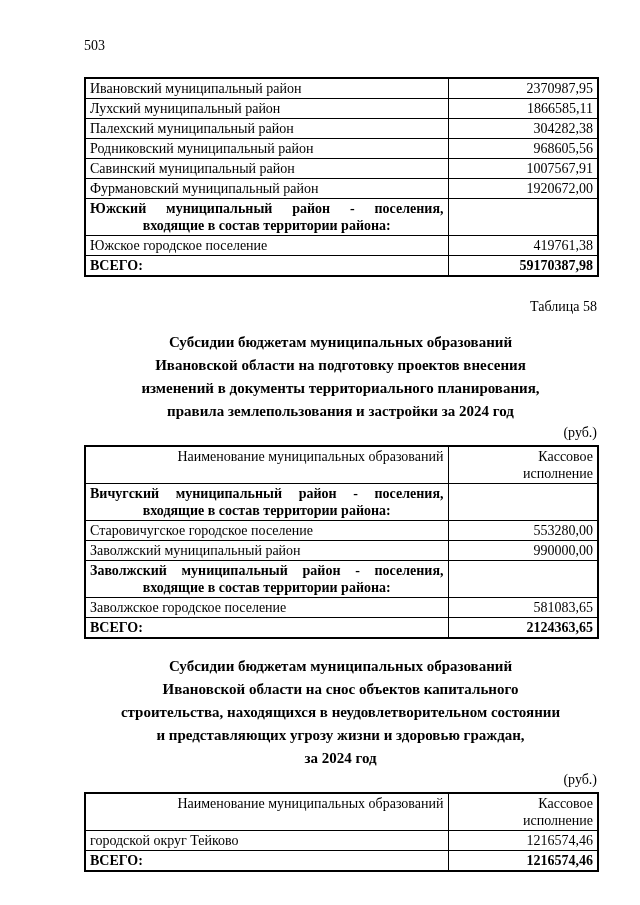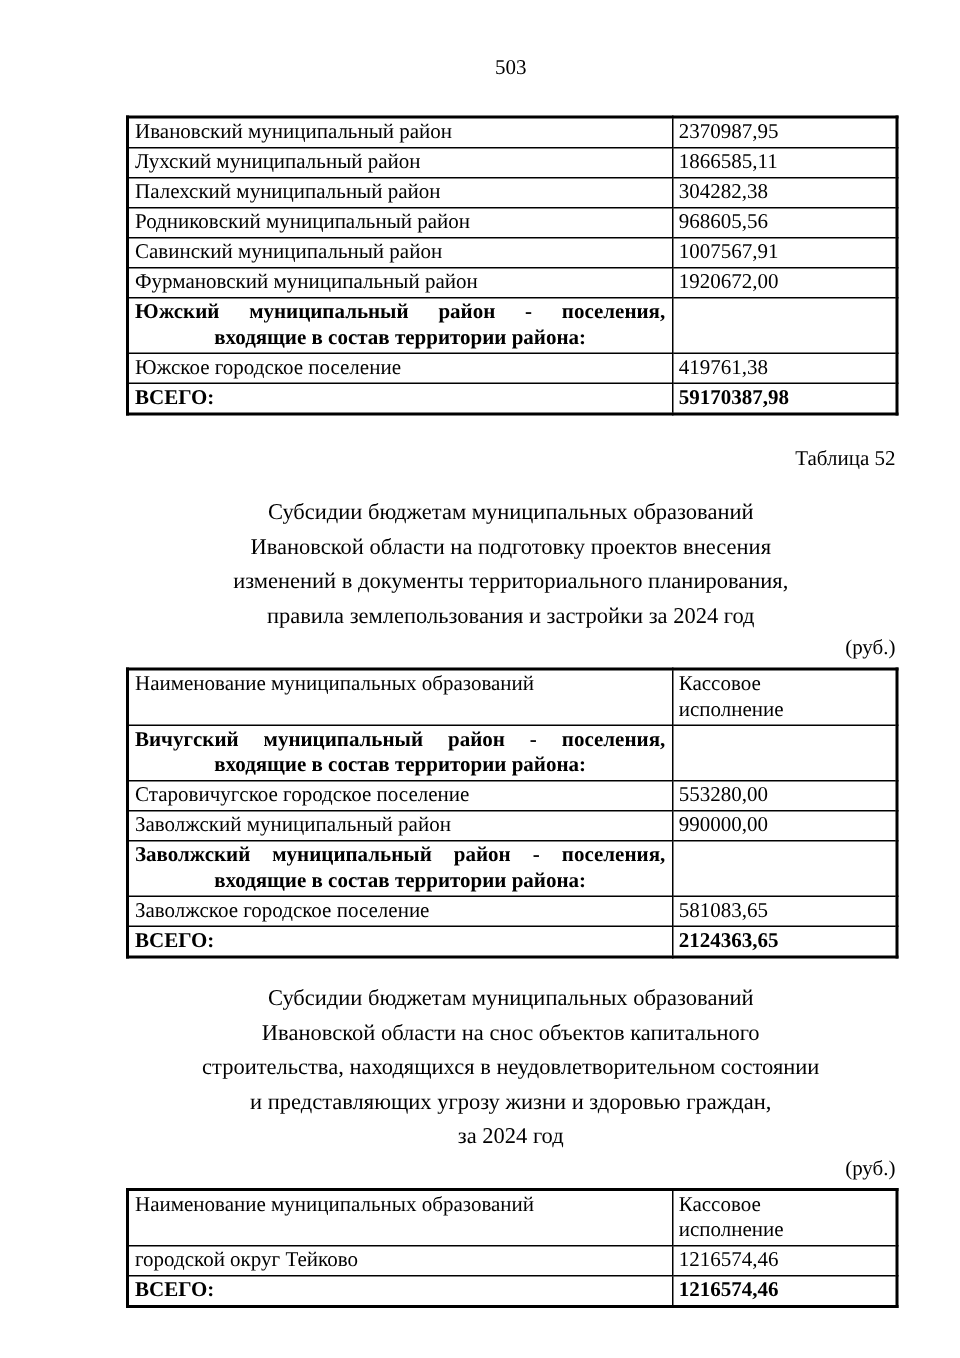--- a/index.html
+++ b/index.html
@@ -14,53 +14,52 @@
     font-size: 14px;
     color: #000000;
     overflow: hidden;
   }
   .content {
     margin-left: 84px;
     width: 513px;
   }
   .page-number {
     margin-top: 37px;
-    text-align: center;
     line-height: 17px;
   }
   table.doc-table {
     border-collapse: collapse;
     table-layout: fixed;
     width: 513px;
     border: 2px solid #000;
   }
   table.doc-table td, table.doc-table th {
     border: 1px solid #000;
     padding: 1px 4px;
     line-height: 17px;
     vertical-align: top;
     font-weight: normal;
     overflow: hidden;
   }
   col.c1 { width: 363px; }
   col.c2 { width: 150px; }
   td.name-cell { text-align: left; }
-  td.value-cell { text-align: left; }
-  th.head-cell { text-align: left; white-space: pre-line; margin-left: 12px; }
+  td.value-cell { text-align: right; }
+  th.head-cell { text-align: right; white-space: pre-line; margin-left: 12px; }
   tr.group-row td, tr.total-row td { font-weight: bold; }
   .jline { text-align: justify; text-align-last: justify; }
   .gline2 { text-align: center; }
   .table-caption {
     text-align: right;
     line-height: 17px;
     margin-top: 21px;
   }
   .table-title {
     text-align: center;
-    font-weight: normal;
+    font-weight: bold;
     white-space: pre-line;
     line-height: 23px;
     font-size: 15px;
     margin-top: 16px;
   }
   .unit-label {
     text-align: right;
     line-height: 16px;
     margin-top: 2px;
     margin-bottom: 4px;
@@ -116,21 +115,21 @@
           <td class="name-cell">Южское городское поселение</td>
           <td class="value-cell">419761,38</td>
         </tr>
         <tr class="total-row">
           <td class="name-cell">ВСЕГО:</td>
           <td class="value-cell">59170387,98</td>
         </tr>
       </tbody>
     </table>
 
-    <div class="table-caption">Таблица 52</div>
+    <div class="table-caption">Таблица 58</div>
 
     <div class="table-title">Субсидии бюджетам муниципальных образований
 Ивановской области на подготовку проектов внесения
 изменений в документы территориального планирования,
 правила землепользования и застройки за 2024 год</div>
 
     <div class="unit-label">(руб.)</div>
 
     <table class="doc-table">
       <colgroup>

